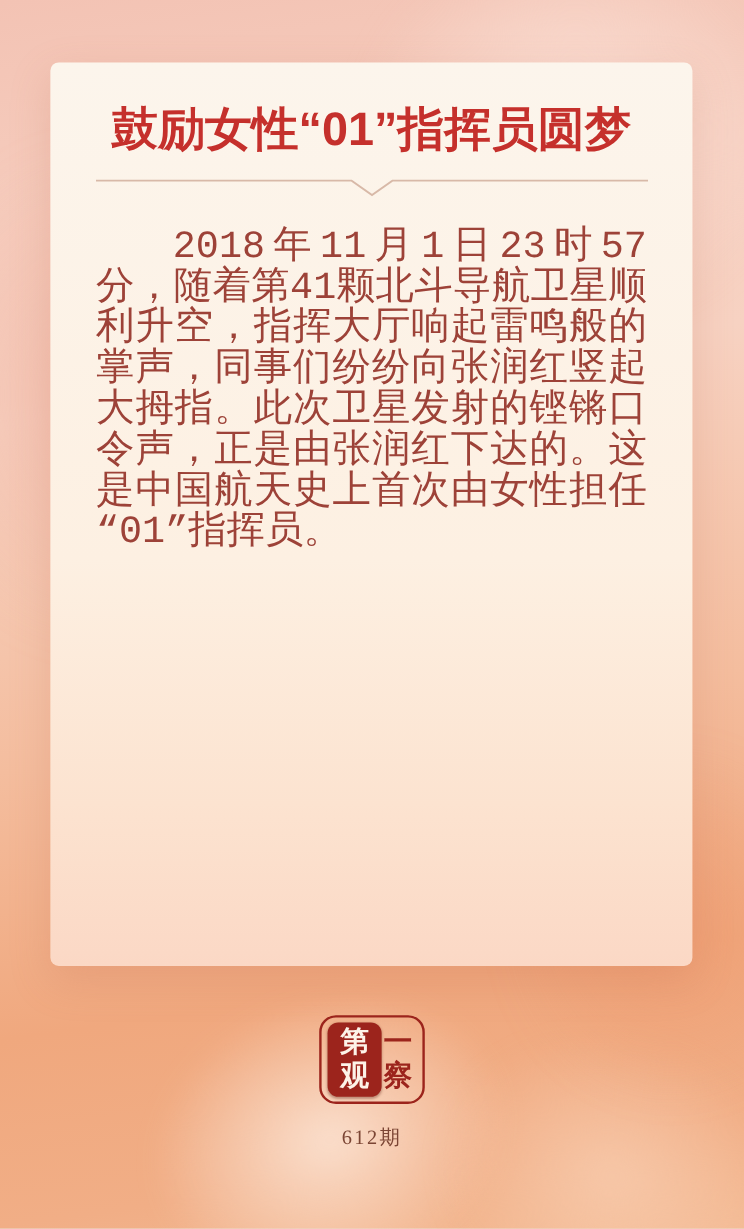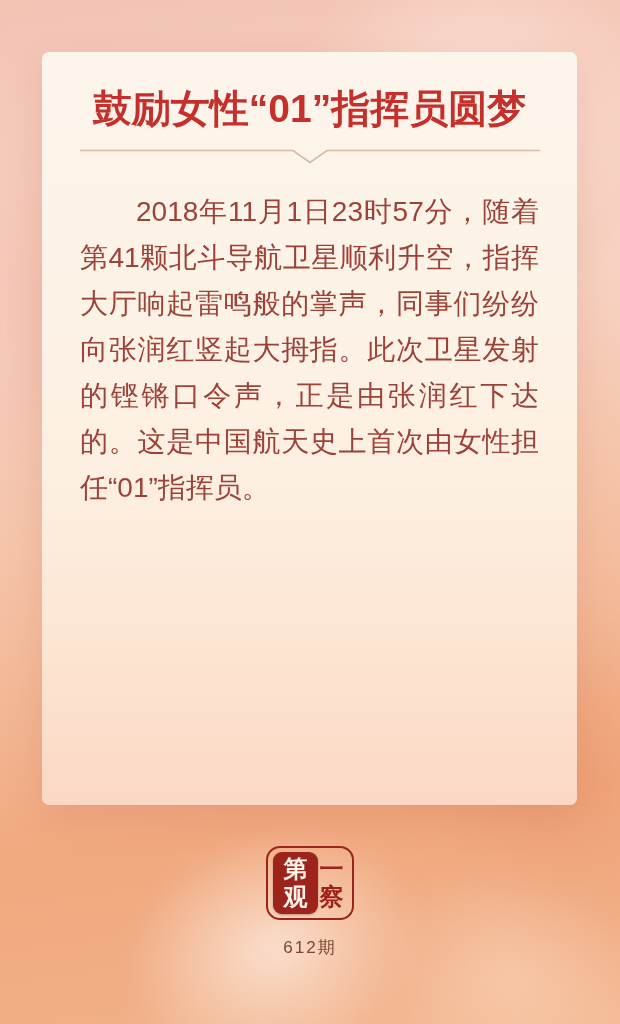--- a/index.html
+++ b/index.html
@@ -53,23 +53,23 @@
     line-height: 1.2;
     color: #c5302c;
     letter-spacing: 0px;
   }
 
   .divider-wrap { margin: 16px auto 0; width: 460px; height: 16px; }
 
   .article-body { padding: 24px 38px 0; }
 
   .article-body p {
-    font-family: Liberation Sans, sans-serif;
-    font-size: 28px;
-    line-height: 46px;
+    font-family: Liberation Mono, monospace;
+    font-size: 32px;
+    line-height: 34px;
     color: #9d4238;
     text-align: justify;
     text-indent: 2em;
     margin-bottom: 16px;
   }
 
   .footer {
     position: absolute;
     left: 0; top: 846px;
     width: 620px;
@@ -107,21 +107,21 @@
   }
   .seal-char {
     font-family: "Liberation Serif", serif;
     font-weight: 700;
     font-size: 24px;
     line-height: 1;
   }
 
   .issue-label {
     margin-top: 16px;
-    font-family: Liberation Sans, sans-serif;
+    font-family: Liberation Serif, serif;
     font-size: 17px;
     letter-spacing: 2px;
     color: #7b4534;
   }
 </style>
 </head>
 <body>
 
 <div class="canvas">
 

